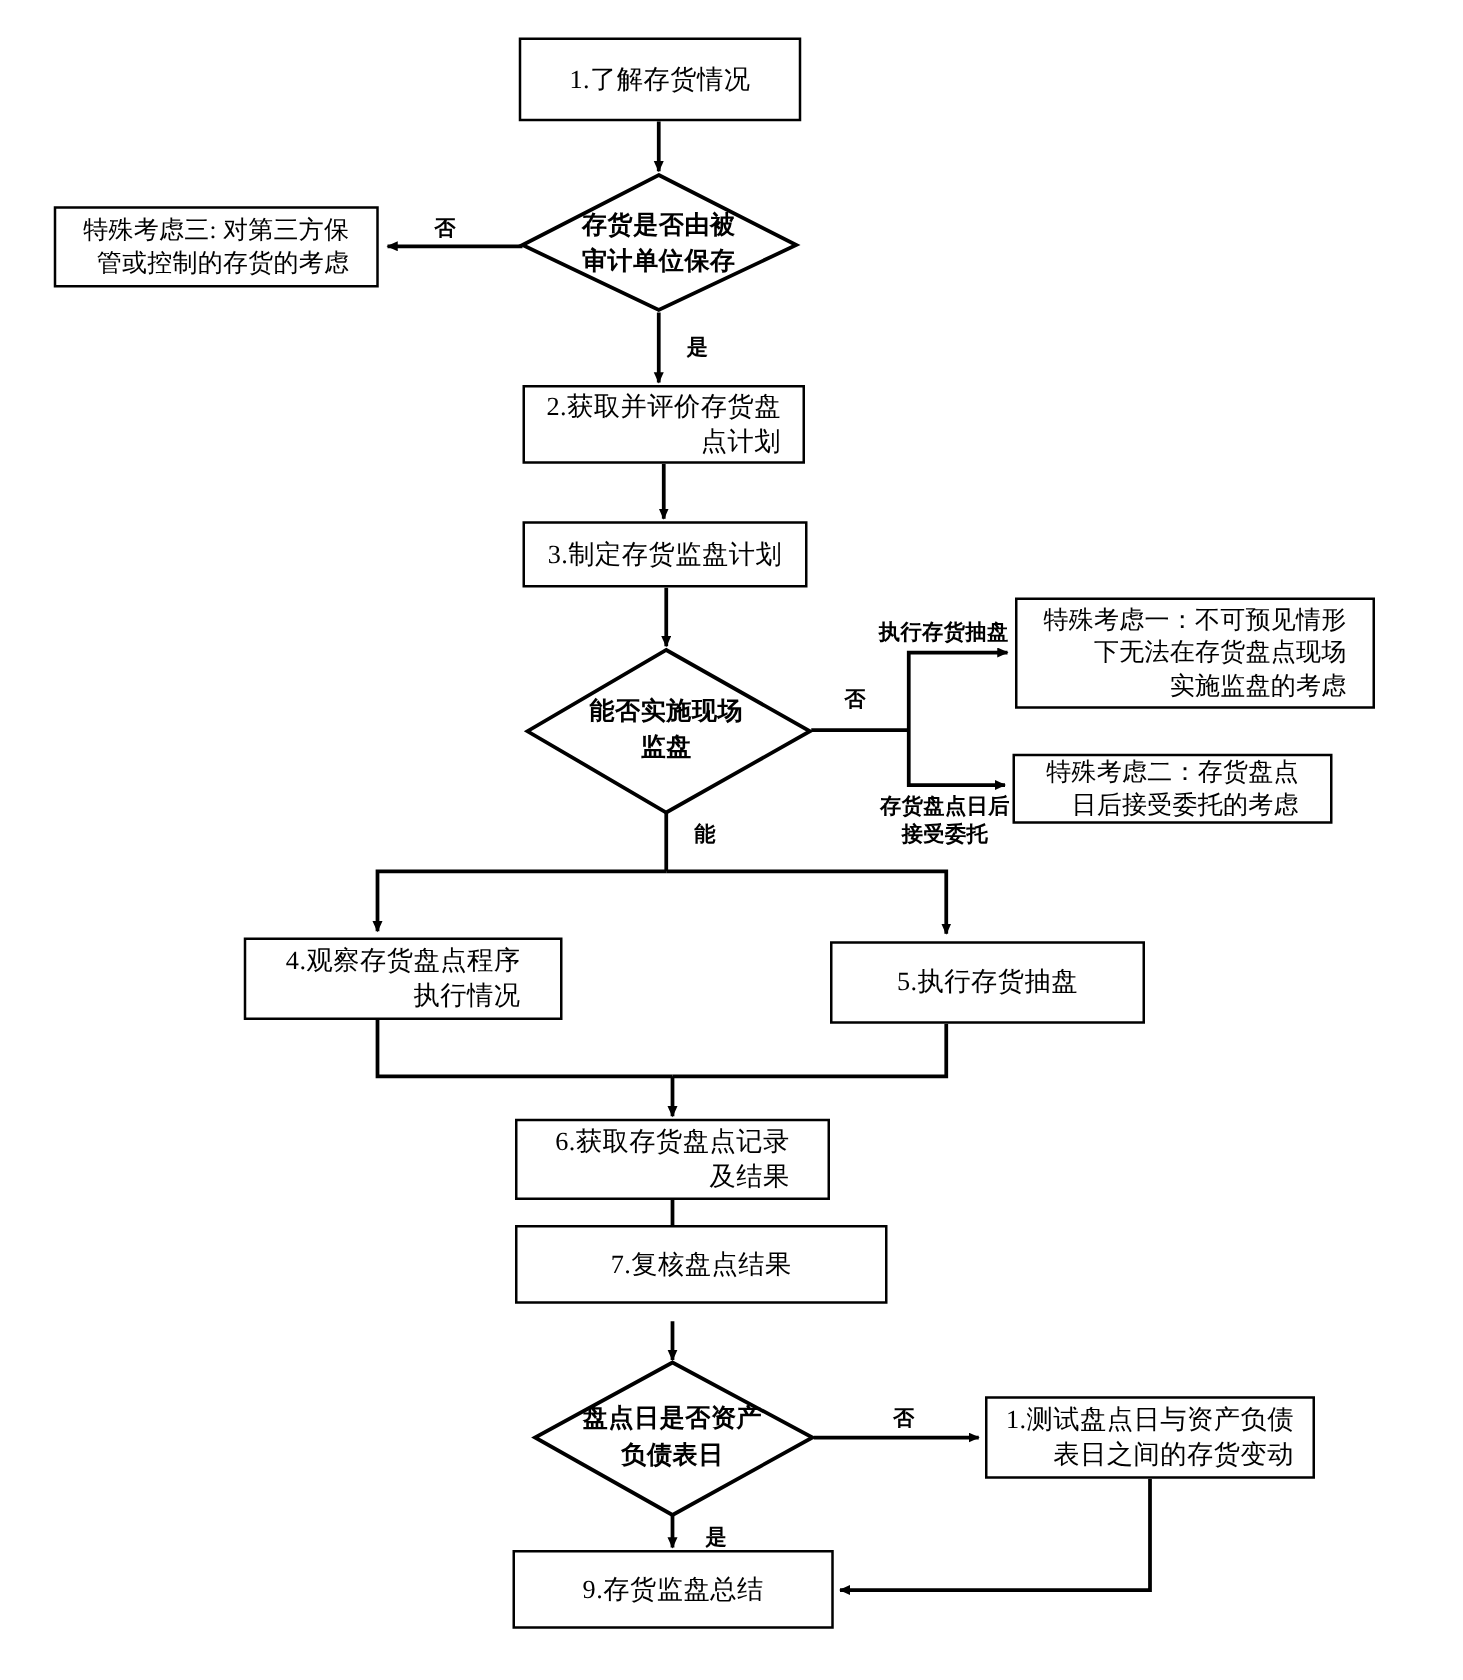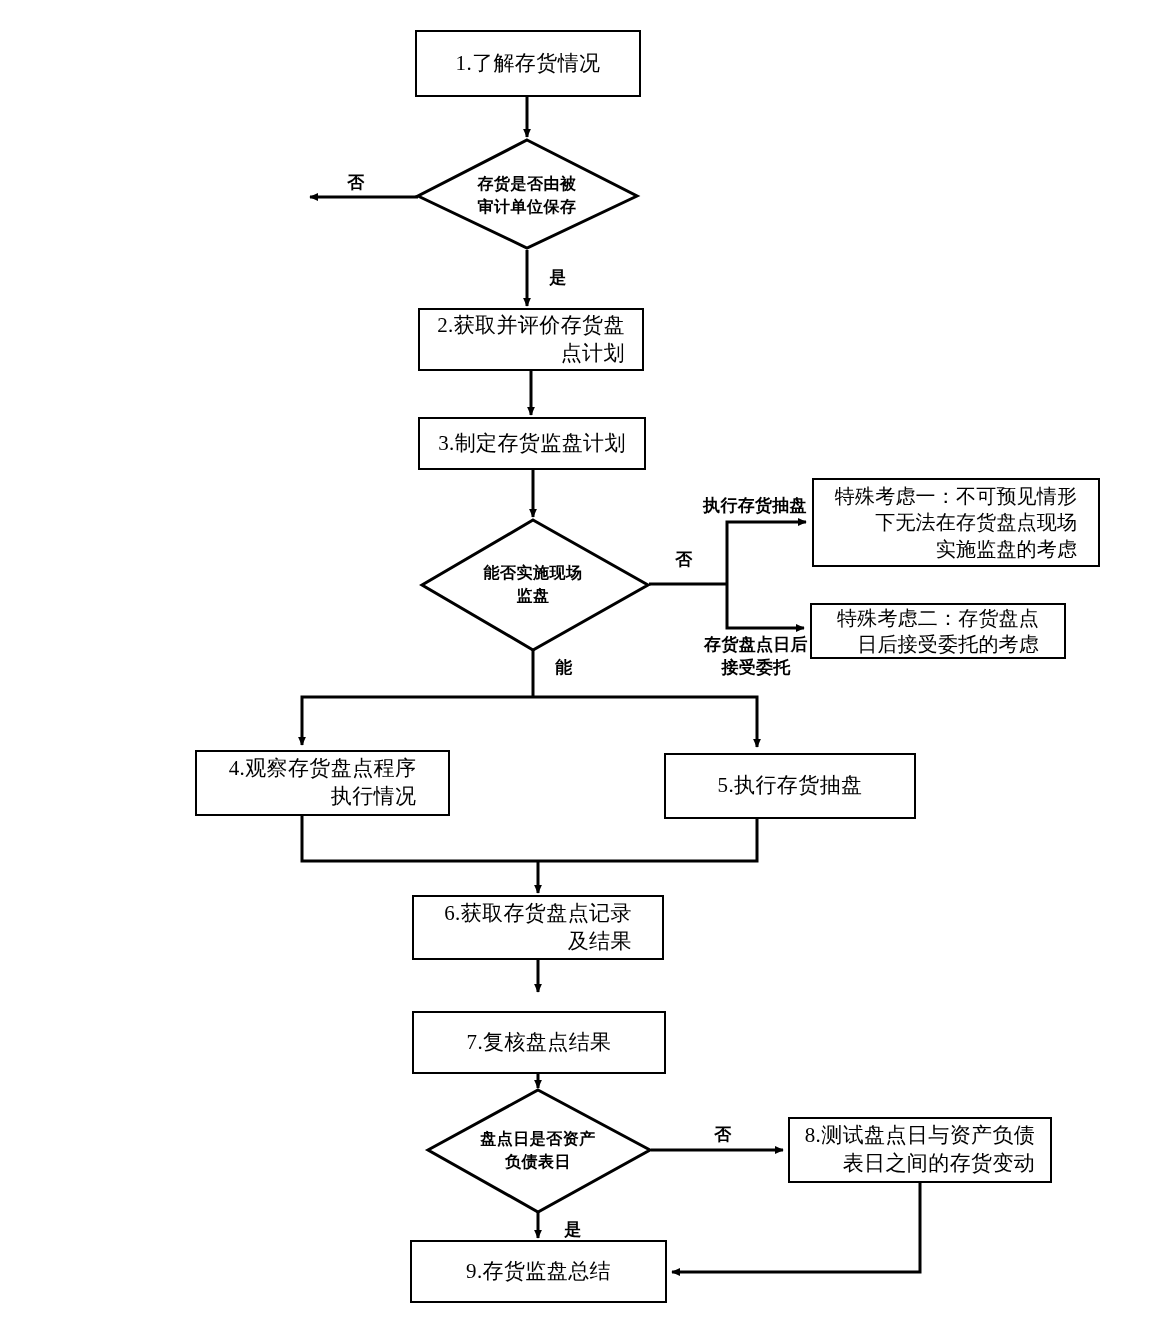--- a/index.html
+++ b/index.html
@@ -45,21 +45,21 @@
     background: #ffffff;
     font-size: 20px;
     letter-spacing: 0.2px;
   }
   .diamond-label {
     position: absolute;
     display: flex;
     align-items: center;
     justify-content: center;
     text-align: center;
-    font-size: 16px;
+    font-size: 20px;
     font-weight: bold;
     color: #000000;
     line-height: 1.45;
     white-space: pre-line;
     letter-spacing: 0.5px;
   }
   .edge-label {
     position: absolute;
     font-size: 17px;
     font-weight: bold;
@@ -116,20 +116,22 @@
 
     <polygon points="527,140 637,196 527,248 418,196" fill="#ffffff" stroke="#000000" stroke-width="3"></polygon>
 
     <polygon points="533,520 648,585 533,650 422,585" fill="#ffffff" stroke="#000000" stroke-width="3"></polygon>
 
     <polygon points="538,1090 650,1150 538,1212 428,1150" fill="#ffffff" stroke="#000000" stroke-width="3"></polygon>
   </svg>
 
   <div class="node proc" style="left:415px; top:30px; width:226px; height:67px;">1.了解存货情况</div>
 
+  <div class="node note" style="left:43px; top:165px; width:260px; height:65px;">特殊考虑三: 对第三方保
+管或控制的存货的考虑</div>
 
   <div class="node proc" style="left:418px; top:308px; width:226px; height:63px;">2.获取并评价存货盘
 点计划</div>
 
   <div class="node proc" style="left:418px; top:417px; width:228px; height:53px;">3.制定存货监盘计划</div>
 
   <div class="node note" style="left:812px; top:478px; width:288px; height:89px;">特殊考虑一：不可预见情形
 下无法在存货盘点现场
 实施监盘的考虑</div>
 
@@ -137,23 +139,23 @@
 日后接受委托的考虑</div>
 
   <div class="node proc" style="left:175px; top:750px; width:255px; height:66px;margin-left:20px;">4.观察存货盘点程序
 执行情况</div>
 
   <div class="node proc" style="left:664px; top:753px; width:252px; height:66px;">5.执行存货抽盘</div>
 
   <div class="node proc" style="left:412px; top:895px; width:252px; height:65px;">6.获取存货盘点记录
 及结果</div>
 
-  <div class="node proc" style="left:412px; top:1011px; width:254px; height:63px;">7.复核盘点结果</div>
+  <div class="node proc" style="left:412px; top:980px; width:298px; height:63px;">7.复核盘点结果</div>
 
-  <div class="node proc" style="left:788px; top:1117px; width:264px; height:66px;">8.测试盘点日与资产负债
+  <div class="node proc" style="left:788px; top:1117px; width:264px; height:66px;">1.测试盘点日与资产负债
 表日之间的存货变动</div>
 
   <div class="node proc" style="left:410px; top:1240px; width:257px; height:63px;">9.存货监盘总结</div>
 
   <div class="diamond-label" style="left:445px; top:163px; width:164px; height:64px;">存货是否由被
 审计单位保存</div>
 
   <div class="diamond-label" style="left:450px; top:552px; width:166px; height:64px;">能否实施现场
 监盘</div>
 

